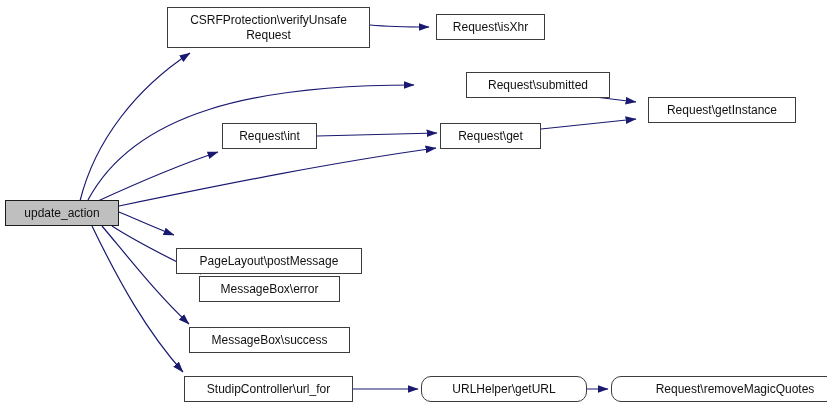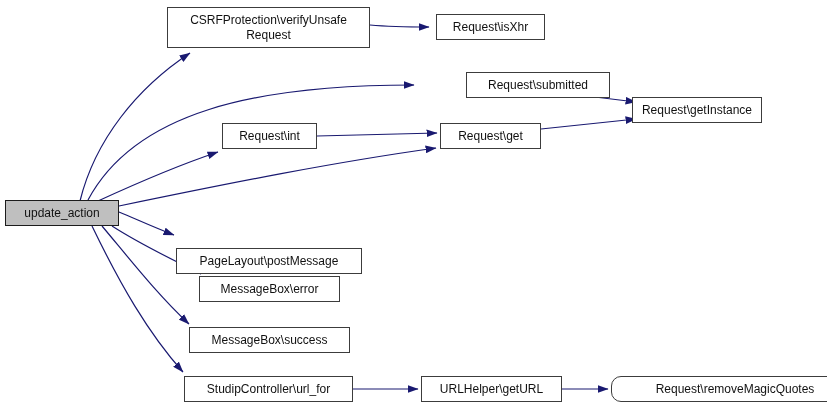--- a/index.html
+++ b/index.html
@@ -87,21 +87,21 @@
   </div>
 
   <div class="node" style="left:436px; top:14px; width:109px; height:26px;">
     <span class="line">Request\isXhr</span>
   </div>
 
   <div class="node" style="left:418px; top:72px; width:144px; height:26px;margin-left:48px;">
     <span class="line">Request\submitted</span>
   </div>
 
-  <div class="node" style="left:632px; top:97px; width:130px; height:26px;">
+  <div class="node" style="left:648px; top:97px; width:148px; height:26px;">
     <span class="line">Request\getInstance</span>
   </div>
 
   <div class="node" style="left:222px; top:123px; width:95px; height:26px;">
     <span class="line">Request\int</span>
   </div>
 
   <div class="node" style="left:440px; top:123px; width:101px; height:26px;">
     <span class="line">Request\get</span>
   </div>
@@ -115,21 +115,21 @@
   </div>
 
   <div class="node" style="left:189px; top:327px; width:161px; height:26px;">
     <span class="line">MessageBox\success</span>
   </div>
 
   <div class="node" style="left:184px; top:376px; width:169px; height:26px;">
     <span class="line">StudipController\url_for</span>
   </div>
 
-  <div class="node" style="left:421px; top:376px; width:141px; height:26px;">
+  <div class="node" style="left:421px; top:376px; width:166px; height:26px;border-radius:10px;">
     <span class="line">URLHelper\getURL</span>
   </div>
 
   <div class="node" style="left:611px; top:376px; width:248px; height:26px;border-radius:10px;">
     <span class="line">Request\removeMagicQuotes</span>
   </div>
 
 </div>
 
 </body></html>

